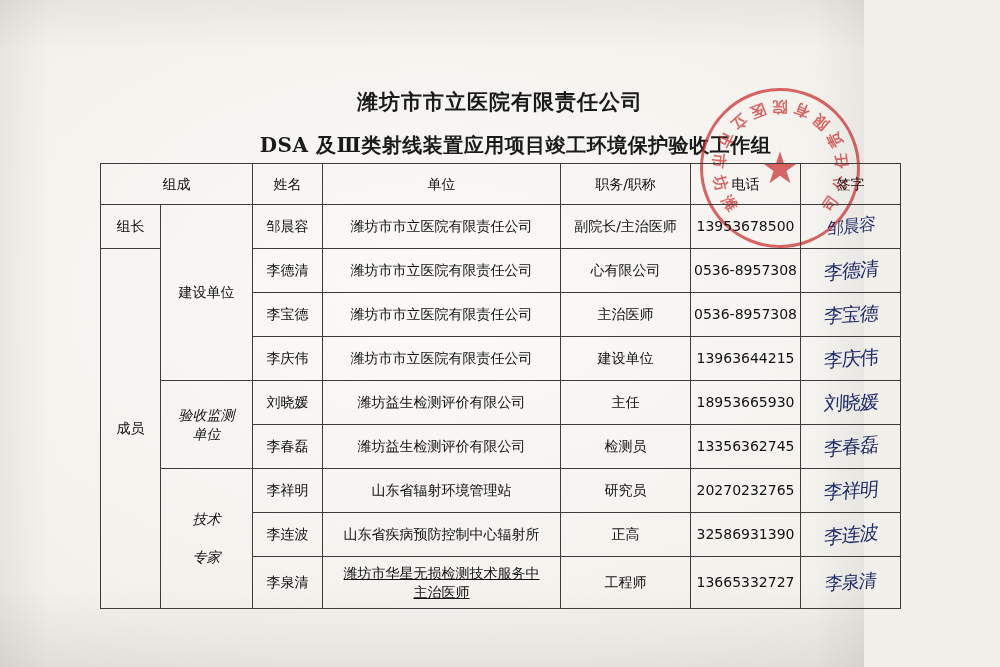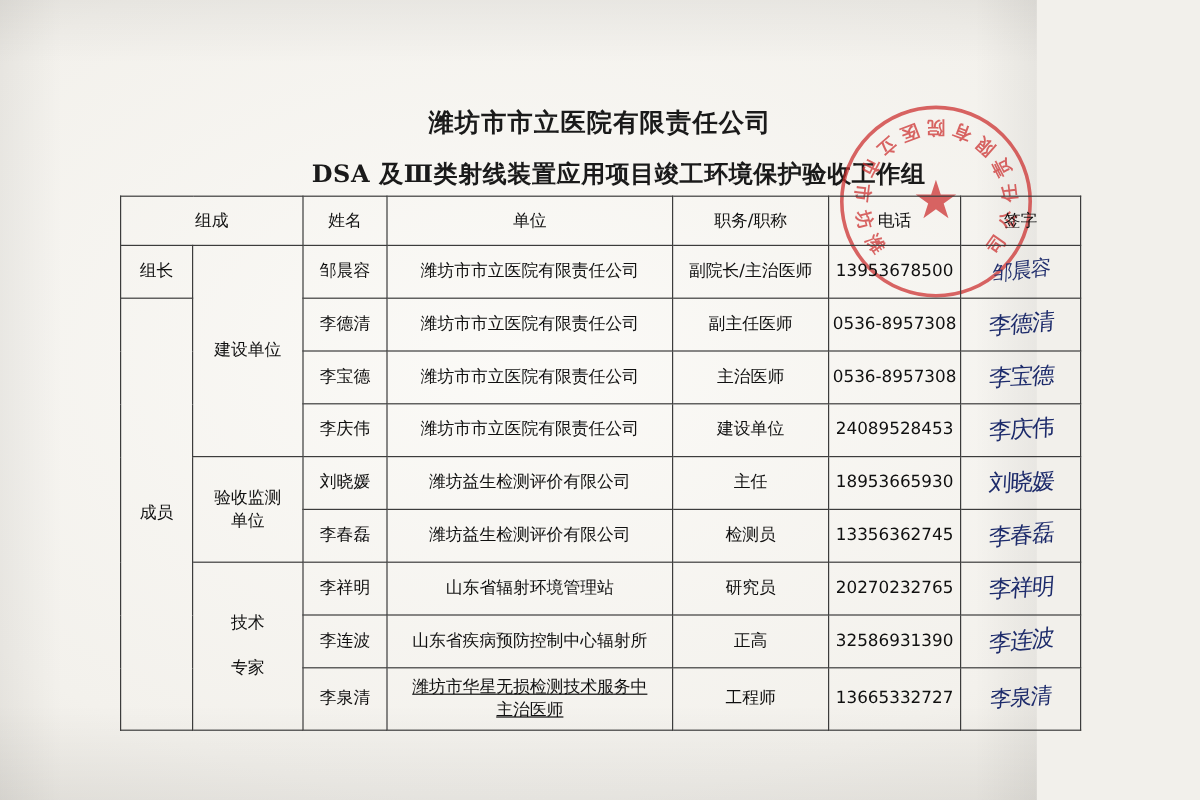--- a/index.html
+++ b/index.html
@@ -87,20 +87,21 @@
   .cell-phone {
     font-size: 14px;
     letter-spacing: 0;
   }
   .vert-label {
     font-size: 15px;
   }
   .two-line {
     font-size: 15px;
     line-height: 1.5;
+    font-style: italic;
   }
   .unit-wrap {
     font-size: 14px;
     line-height: 1.35;
     text-decoration: underline;
   }
 
   
   .sig {
     font-family: "DejaVu Serif", "Liberation Serif", serif;
@@ -218,38 +219,38 @@
         <td class="cell-unit">潍坊市市立医院有限责任公司</td>
         <td>副院长/主治医师</td>
         <td class="cell-phone">13953678500</td>
         <td><span class="sig sig-1">邹晨容</span></td>
       </tr>
 
       <tr class="body-row">
         <td class="vert-label" rowspan="8">成员</td>
         <td>李德清</td>
         <td class="cell-unit">潍坊市市立医院有限责任公司</td>
-        <td>副主任医师</td>
+        <td>心有限公司</td>
         <td class="cell-phone">0536-8957308</td>
         <td><span class="sig sig-2">李德清</span></td>
       </tr>
 
       <tr class="body-row">
         <td>李宝德</td>
         <td class="cell-unit">潍坊市市立医院有限责任公司</td>
         <td>主治医师</td>
         <td class="cell-phone">0536-8957308</td>
         <td><span class="sig sig-3">李宝德</span></td>
       </tr>
 
       <tr class="body-row">
         <td>李庆伟</td>
         <td class="cell-unit">潍坊市市立医院有限责任公司</td>
         <td>建设单位</td>
-        <td class="cell-phone">24089528453</td>
+        <td class="cell-phone">13963644215</td>
         <td><span class="sig sig-4">李庆伟</span></td>
       </tr>
 
       <tr class="body-row">
         <td class="two-line" rowspan="2">
           <span>验收监测</span><br>
           <span>单位</span>
         </td>
         <td>刘晓媛</td>
         <td class="cell-unit">潍坊益生检测评价有限公司</td>

